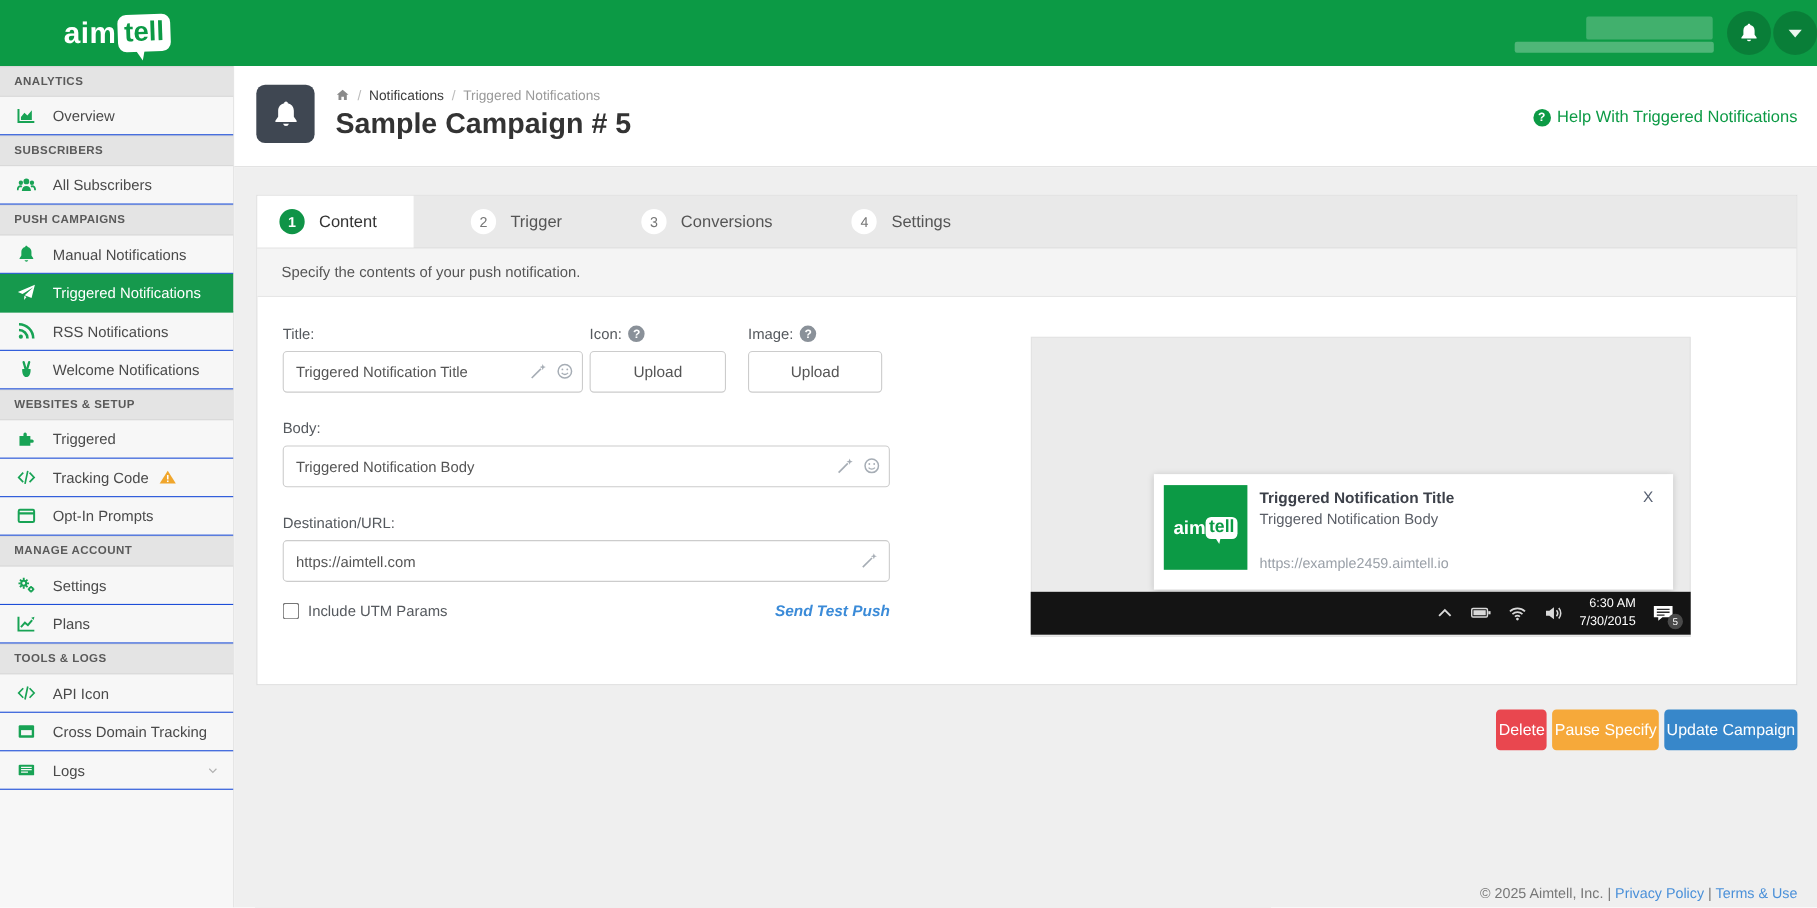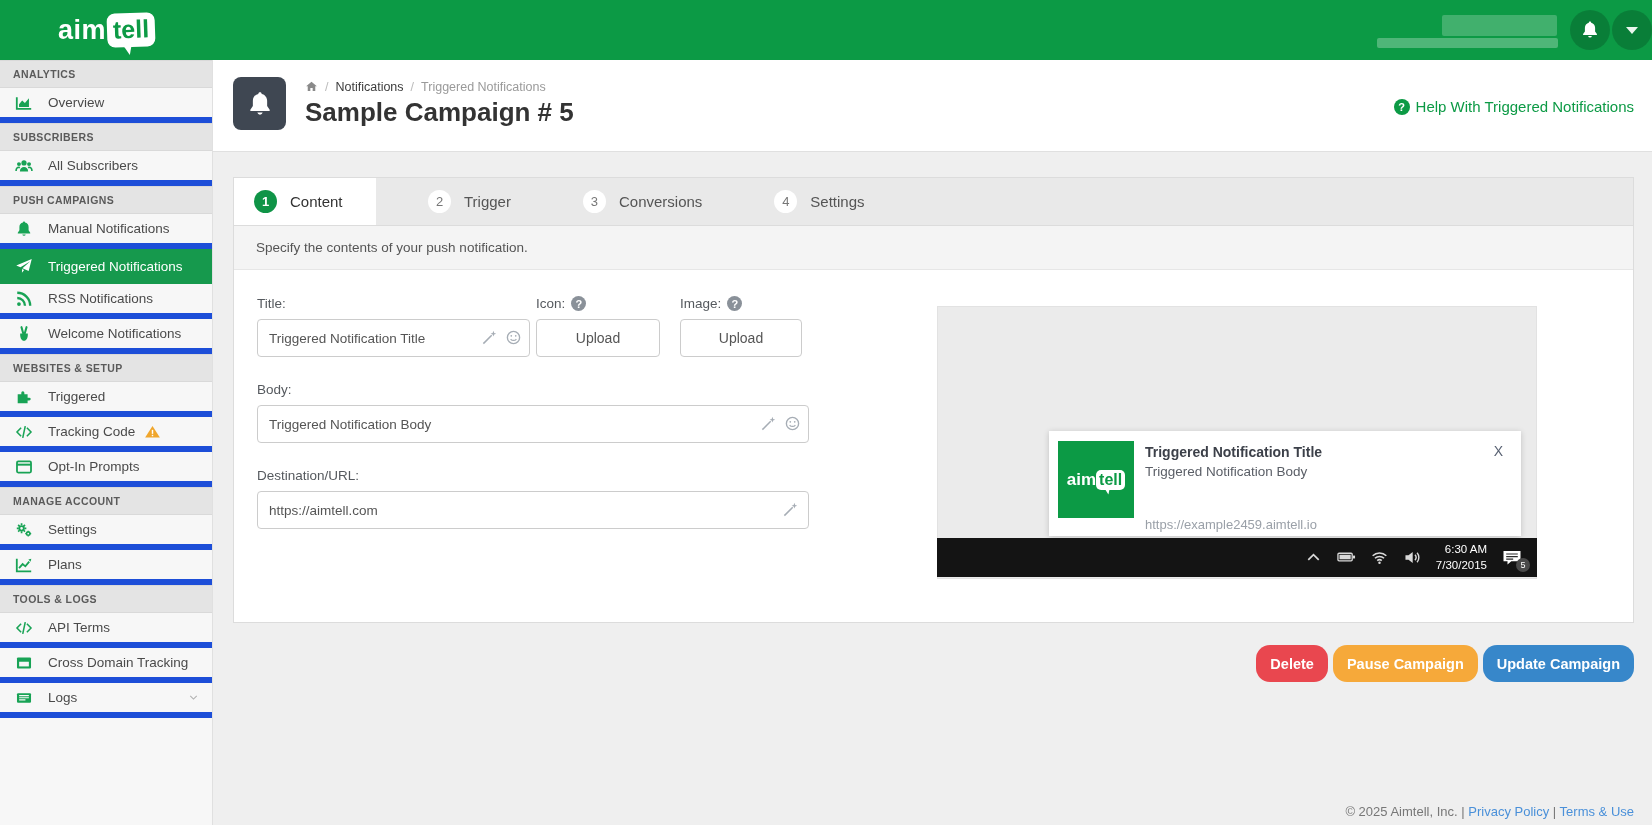--- a/index.html
+++ b/index.html
@@ -15,21 +15,21 @@
   .redact1 { position:absolute; top:15px; right:95px; width:115px; height:21px; background:rgba(255,255,255,.22); border-radius:2px; }
   .redact2 { position:absolute; top:38px; right:94px; width:181px; height:10px; background:rgba(255,255,255,.28); border-radius:2px; }
   .tb-circle { position:absolute; top:10px; width:40px; height:40px; border-radius:50%; background:rgba(0,0,0,.18); display:flex; align-items:center; justify-content:center; cursor:pointer; }
   .tb-bell { right:42px; color:#fff; }
   .tb-caret { right:0px; }
   .tb-caret .tri { width:0; height:0; border-left:6px solid transparent; border-right:6px solid transparent; border-top:7px solid #eaf6ee; }
 
   
   .sidebar { position:absolute; top:60px; left:0; width:213px; height:765px; background:#f7f7f7; border-right:1px solid #e0e0e0; }
   .sb-section { height:28px; background:#e4e4e4; border-top:1px solid #d9d9d9; border-bottom:1px solid #d9d9d9; display:flex; align-items:center; padding-left:13px; font-size:10.5px; font-weight:bold; color:#5a5a5a; letter-spacing:.4px; }
-  .sb-item { position:relative; height:35px; display:flex; align-items:center; padding-left:14px; border-bottom:6px solid #1d4ed8; cursor:pointer; color:#4a4a4a; font-size:13.5px; }
+  .sb-item { position:relative; height:35px; display:flex; align-items:center; padding-left:14px; border-bottom:1px solid #1d4ed8; cursor:pointer; color:#4a4a4a; font-size:13.5px; }
   .sb-item .icn { width:20px; height:18px; color:#18a355; display:inline-flex; align-items:center; justify-content:center; margin-right:14px; }
   .sb-item .icn svg { width:18px; height:18px; }
   .sb-item.active { background:#16994d; color:#fff; border-bottom:1px solid #16994d; }
   .sb-item.active .icn { color:#fff; }
   .sb-item .warn { margin-left:9px; display:inline-flex; }
   .sb-item .warn svg { width:17px; height:16px; }
   .sb-item .chev { position:absolute; right:12px; color:#b0b0b0; display:inline-flex; }
   .sb-item .chev svg { width:13px; height:13px; }
 
   
@@ -86,33 +86,33 @@
 
   
   .preview { position:absolute; left:703px; top:128px; width:600px; height:273px; background:#ebebeb; box-shadow:inset 0 0 0 1px #e2e2e2; }
   .notif { position:absolute; left:112px; top:125px; width:472px; height:105px; background:#fff; box-shadow:0 1px 6px rgba(0,0,0,.18); }
   .notif-icon { position:absolute; left:9px; top:10px; width:76px; height:77px; background:#0c9a45; display:flex; align-items:center; justify-content:center; }
   .notif-icon .aimtext { color:#fff; font-weight:bold; font-size:17px; }
   .notif-icon .telltag { position:relative; background:#fff; color:#0c9a45; font-weight:bold; font-size:16px; line-height:19px; padding:0 3px 1px; border-radius:5px; }
   .notif-icon .telltag::after { content:""; position:absolute; left:8px; bottom:-4px; width:0; height:0; border-left:5px solid transparent; border-top:5px solid #fff; transform:rotate(12deg); }
   .notif-title { position:absolute; left:96px; top:13px; font-size:14px; font-weight:bold; color:#3c4049; }
   .notif-body  { position:absolute; left:96px; top:33px; font-size:13.5px; color:#5a5e66; }
-  .notif-url   { position:absolute; left:96px; top:86px; font-size:13px; color:#9aa0a8; }
+  .notif-url   { position:absolute; left:96px; top:73px; font-size:13px; color:#9aa0a8; }
   .notif-close { position:absolute; right:18px; top:12px; font-size:14px; color:#596273; cursor:default; }
   .taskbar { position:absolute; left:0; bottom:2px; width:600px; height:39px; background:#141414; display:flex; align-items:center; justify-content:flex-end; gap:14px; padding-right:14px; color:#d9d9d9; }
   .taskbar .ti { display:inline-flex; }
   .taskbar .ti svg { width:19px; height:19px; }
   .tb-time { text-align:right; font-size:11.5px; line-height:1.35; color:#fff; }
   .tb-badge { position:relative; display:inline-flex; }
   .tb-badge svg { width:22px; height:20px; }
   .tb-badge .cnt { position:absolute; right:-7px; bottom:-4px; width:14px; height:14px; border-radius:50%; background:#4a4a4a; color:#fff; font-size:9px; display:flex; align-items:center; justify-content:center; }
 
   
   .actions { margin:22px 0 0 20px; width:1401px; display:flex; justify-content:flex-end; gap:5px; }
-  .btn { height:37px; border:none; border-radius:14px; color:#fff; font-size:14.5px; font-weight:bold; padding:0 14px; cursor:pointer; font-family:"Liberation Sans", sans-serif; }
+  .btn { height:37px; border:none; border-radius:4px; color:#fff; font-size:14.5px; font-weight:normal; padding:0 2px; cursor:pointer; font-family:"Liberation Sans", sans-serif; }
   .btn-delete { background:#e9474f; }
   .btn-pause { background:#f6a93a; }
   .btn-update { background:#3787ca; }
   .footer { position:absolute; right:18px; bottom:6px; font-size:13px; color:#777; }
   .footer a { color:#4a90d9; text-decoration:none; cursor:pointer; }
 
   .symhide { position:absolute; width:0; height:0; overflow:hidden; }
 </style>
 </head>
 <body>
@@ -357,21 +357,21 @@
   </div>
   <div class="sb-section">
       <span>TOOLS &amp; LOGS</span>
     </div>
   <div class="sb-item">
     <span class="icn">
         <svg>
           <use href="#i-code"></use>
         </svg>
       </span>
-    <span>API Terms</span>
+    <span>API Icon</span>
   </div>
   <div class="sb-item">
     <span class="icn">
         <svg>
           <use href="#i-browserf"></use>
         </svg>
       </span>
     <span>Cross Domain Tracking</span>
   </div>
   <div class="sb-item">
@@ -499,20 +499,27 @@
         <div class="inputwrap">
           <input class="tinput noicons" type="text" value="https://aimtell.com" style="">
           <span class="in-ic ic-wand-only">
               <svg>
                 <use href="#i-wand"></use>
               </svg>
             </span>
         </div>
       </div>
 
+      <div class="utmrow">
+        <label class="cbwrap">
+          <input type="checkbox" style="">
+          <span>Include UTM Params</span>
+        </label>
+        <a class="sendtest">Send Test Push</a>
+      </div>
     </div>
 
     <div class="preview">
       <div class="notif">
         <div class="notif-icon">
           <span class="aimtext">aim</span>
             <span class="telltag">tell</span>
         </div>
         <div class="notif-title">Triggered Notification Title</div>
         <div class="notif-body">Triggered Notification Body</div>
@@ -549,21 +556,21 @@
               <use href="#i-comment"></use>
             </svg>
           <span class="cnt">5</span>
         </span>
       </div>
     </div>
   </div>
 
   <div class="actions">
     <button class="btn btn-delete">Delete</button>
-    <button class="btn btn-pause">Pause Campaign</button>
+    <button class="btn btn-pause">Pause Specify</button>
     <button class="btn btn-update">Update Campaign</button>
   </div>
 
   <div class="footer">
     <span>© 2025 Aimtell, Inc.</span>
     <span>|</span>
     <a>Privacy Policy</a>
     <span>|</span>
     <a>Terms &amp; Use</a>
   </div>

